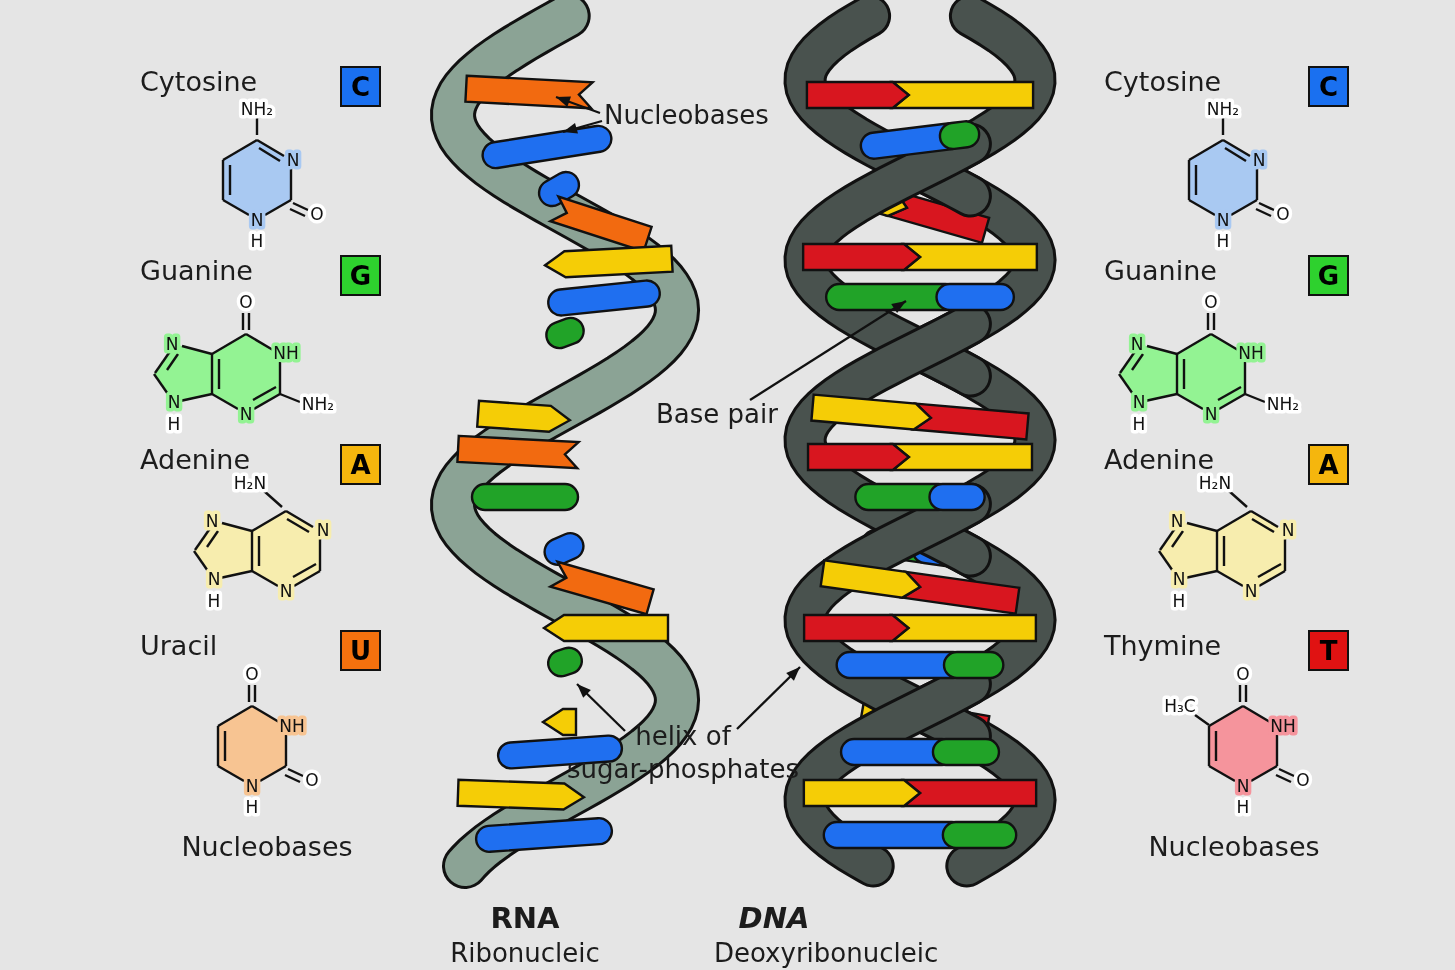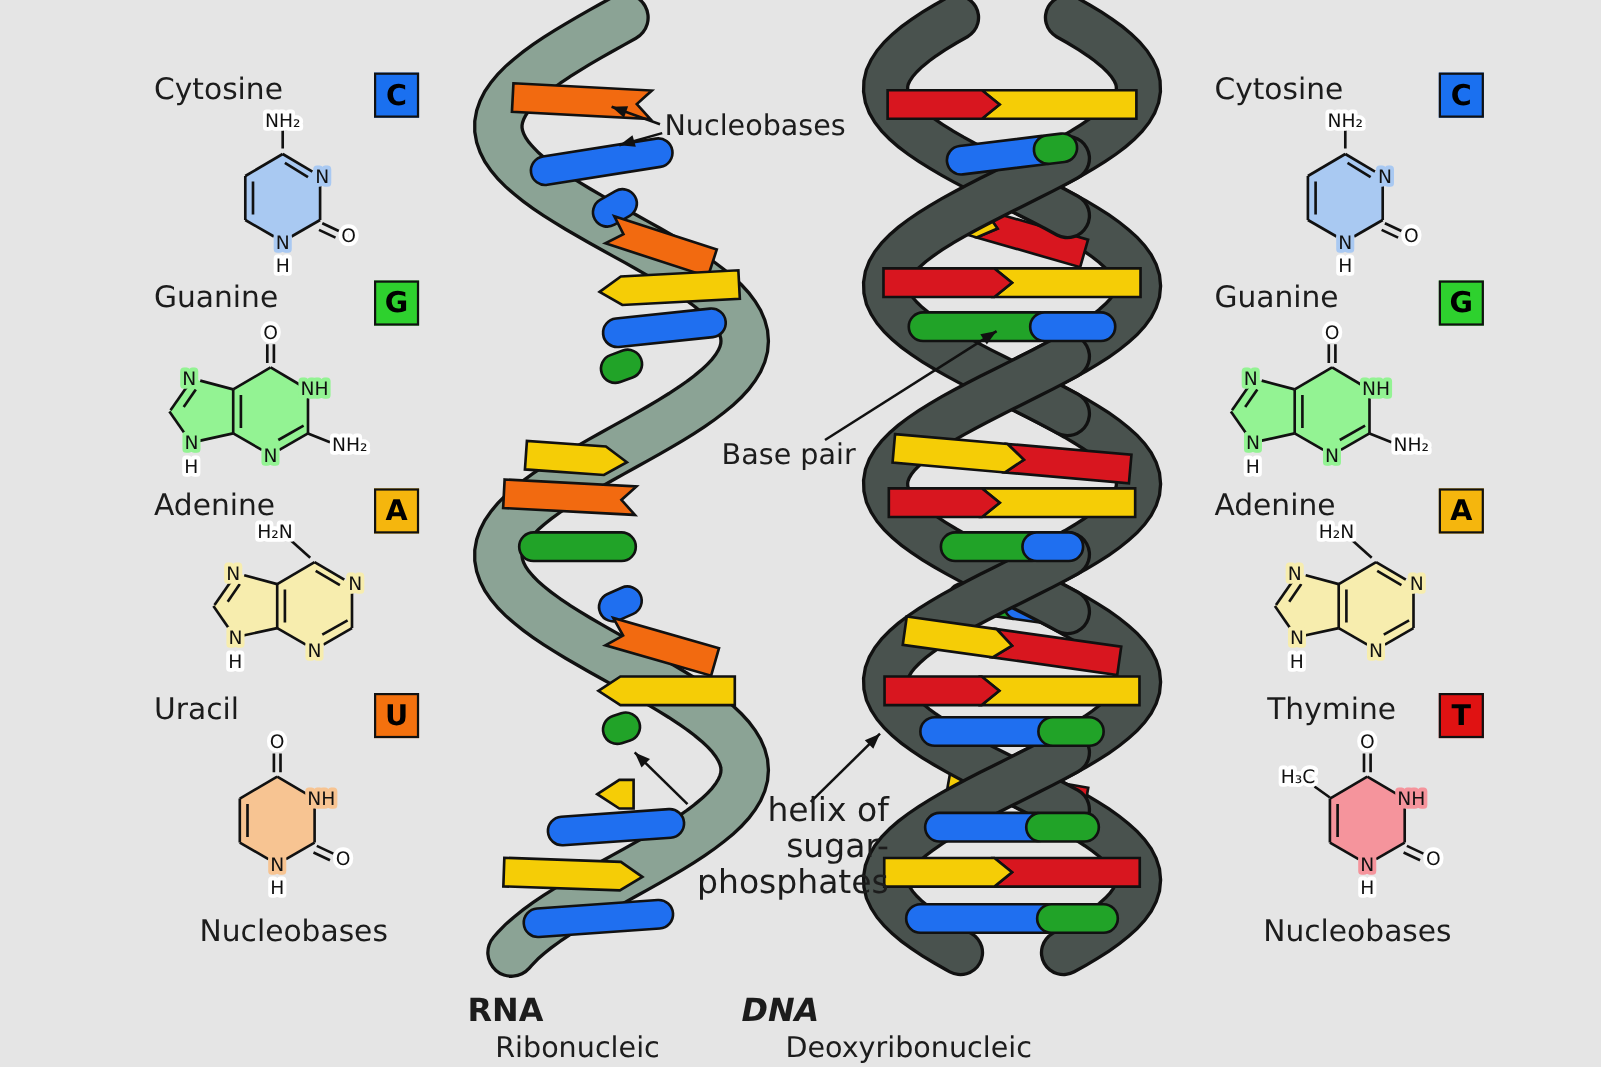--- a/index.html
+++ b/index.html
@@ -5,22 +5,22 @@
   html,body{margin:0;padding:0;background:#fff;}
   .canvas{position:relative;width:1455px;height:970px;background:#e5e5e5;overflow:hidden;
           font-family:"DejaVu Sans",sans-serif;color:#1c1c1c;}
   .abs{position:absolute;}
   .base-name{font-size:27px;}
   .badge{width:37px;height:37px;border:2.5px solid #111;box-sizing:content-box;
          display:flex;align-items:center;justify-content:center;
          font-size:26px;font-weight:bold;color:#000;}
   .caption{font-size:27px;text-align:center;line-height:33px;}
   .annot{font-size:26px;}
-  .annot-center{font-size:30px;text-align:right;line-height:33px;}
-  .footer-title{font-size:29px;font-weight:bold;}
+  .annot-center{font-size:26px;text-align:center;line-height:33px;}
+  .footer-title{font-size:29px;font-weight:bold;text-align:center;}
   .footer-sub{font-size:26px;text-align:center;}
   svg text.atom{font-family:"DejaVu Sans",sans-serif;font-size:17px;fill:#111;
                 text-anchor:middle;paint-order:stroke;stroke-linejoin:round;stroke-width:7px;}
   svg text.halo-white{stroke:#ffffff;}
   .mol{position:absolute;z-index:2;}
   #helix-svg{position:absolute;left:0;top:0;z-index:1;}
   .txt{z-index:3;}
 </style>
 </head>
 <body>
@@ -311,21 +311,21 @@
     <text class="atom" x="75" y="144" stroke="#f7c492">N</text>
     <text class="atom halo-white" x="75" y="165">H</text>
   </svg>
 
   <div class="abs txt base-name" style="left:1104px;top:66px;">Cytosine</div>
   <div class="abs txt badge" style="left: 1308px; top: 66px; background-color: rgb(26, 112, 240);">C</div>
   <div class="abs txt base-name" style="left:1104px;top:255px;">Guanine</div>
   <div class="abs txt badge" style="left: 1308px; top: 255px; background-color: rgb(46, 209, 46);">G</div>
   <div class="abs txt base-name" style="left:1104px;top:444px;">Adenine</div>
   <div class="abs txt badge" style="left: 1308px; top: 444px; background-color: rgb(245, 182, 13);">A</div>
-  <div class="abs txt base-name" style="left:1152px;top:630px;">Thymine</div>
+  <div class="abs txt base-name" style="left:1104px;top:630px;">Thymine</div>
   <div class="abs txt badge" style="left: 1308px; top: 630px; background-color: rgb(224, 18, 18);">T</div>
   <div class="abs txt caption" style="left:1114px;top:830px;width:240px;">
     <div>Nucleobases</div>
   </div>
 
   <svg class="mol" style="left:1148px;top:88px;" width="150" height="175">
     <polygon points="75,52 109,72 109,112 75,132 41,112 41,72" fill="#a9c9f2"></polygon>
     <g stroke="#111" stroke-width="2.4">
       <line x1="75" y1="47" x2="75" y2="29"></line>
       <line x1="75" y1="52" x2="102" y2="68"></line>

